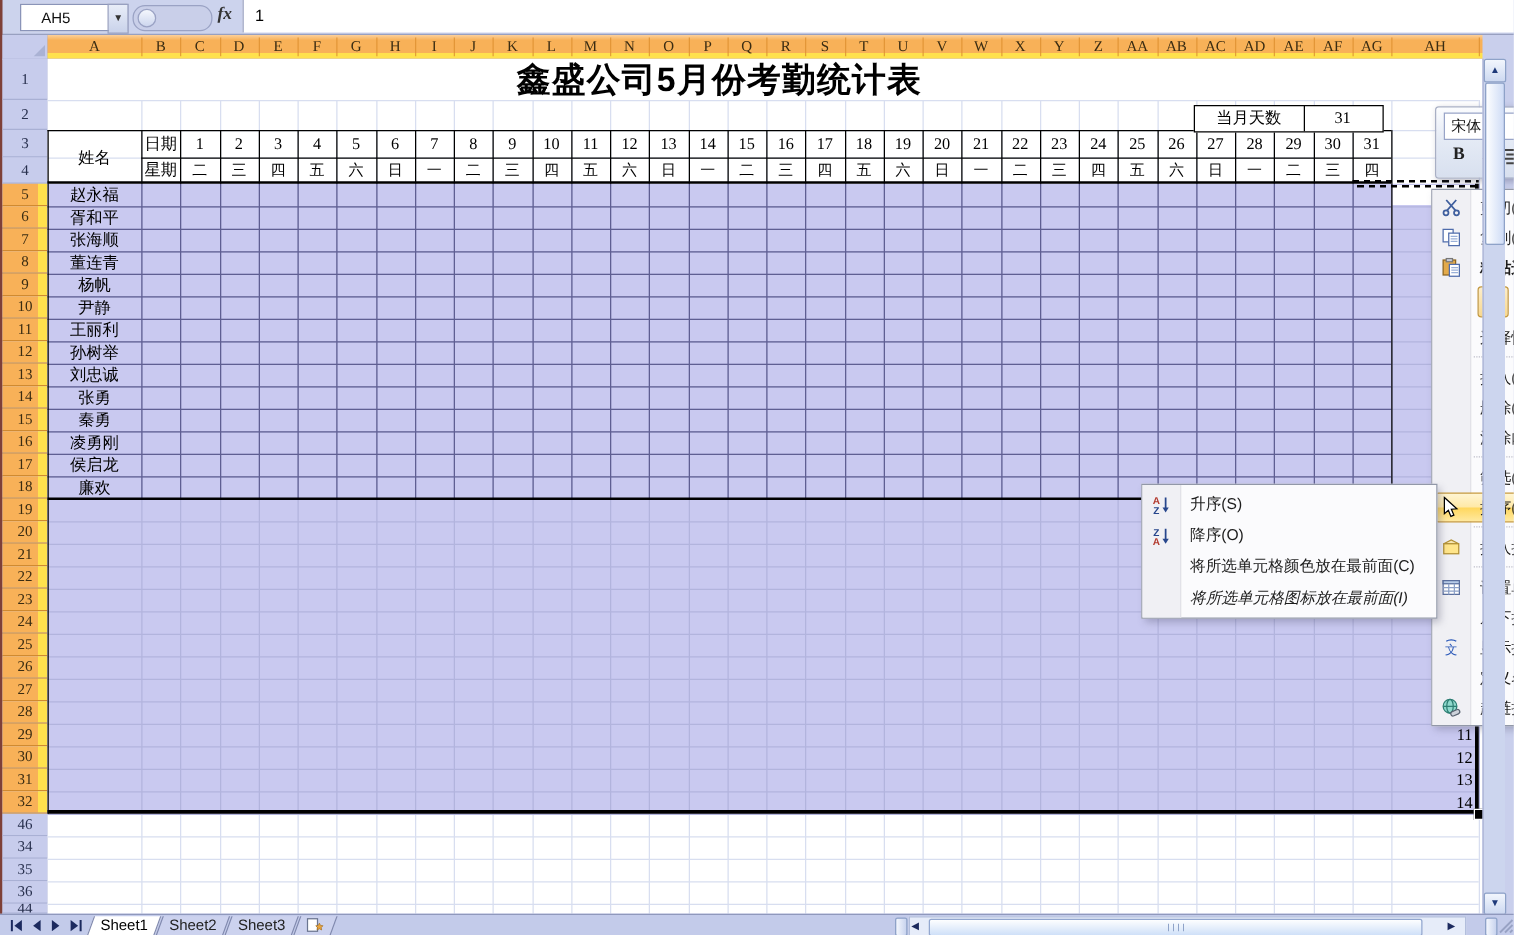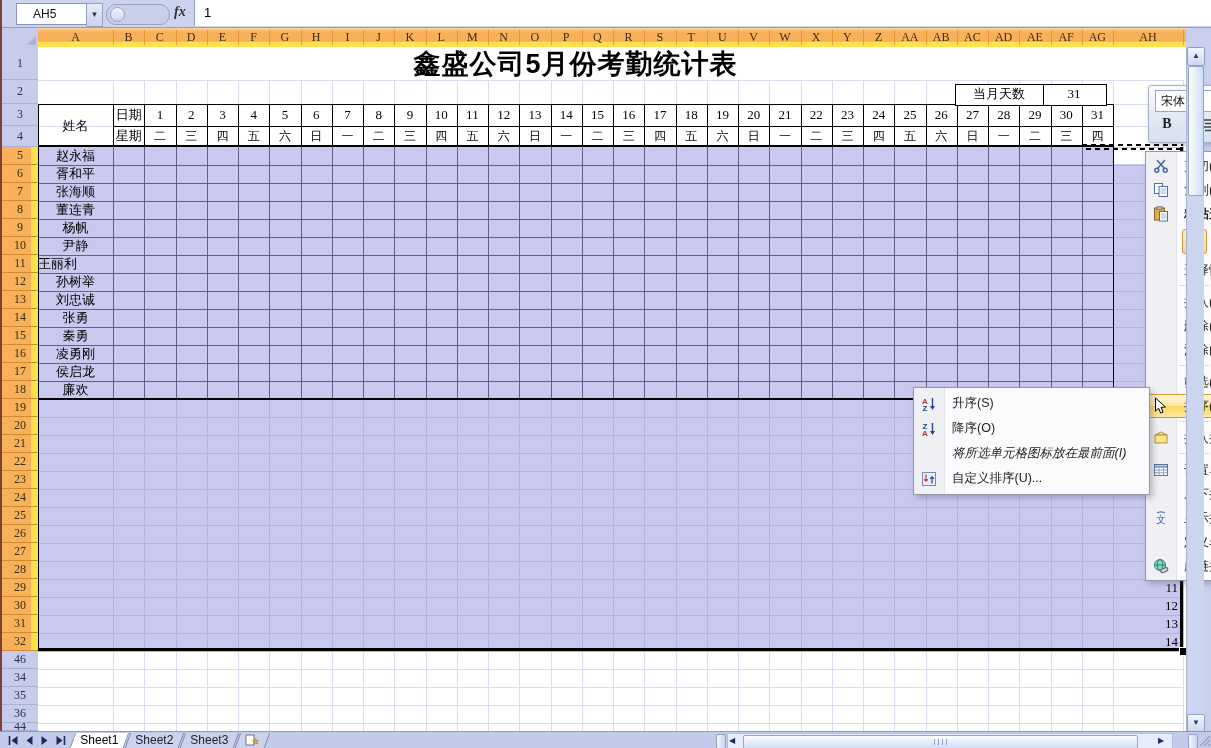--- a/index.html
+++ b/index.html
@@ -442,21 +442,21 @@
       <div style="position: absolute; left: 1050.5px; top: 104px; width: 31.25px; height: 22px; text-align: center; line-height: 22px; font-size: 13px; color: rgb(0, 0, 0); font-family: &quot;Liberation Serif&quot;, serif;">30</div>
       <div style="position: absolute; left: 1050.5px; top: 126px; width: 31.25px; height: 21px; text-align: center; line-height: 20px; font-size: 12px; color: rgb(0, 0, 0);">三</div>
       <div style="position: absolute; left: 1081.75px; top: 104px; width: 31.25px; height: 22px; text-align: center; line-height: 22px; font-size: 13px; color: rgb(0, 0, 0); font-family: &quot;Liberation Serif&quot;, serif;">31</div>
       <div style="position: absolute; left: 1081.75px; top: 126px; width: 31.25px; height: 21px; text-align: center; line-height: 20px; font-size: 12px; color: rgb(0, 0, 0);">四</div>
       <div style="position: absolute; left: 38px; top: 147px; width: 75px; height: 18px; text-align: center; line-height: 18px; font-size: 13px; color: rgb(0, 0, 0);">赵永福</div>
       <div style="position: absolute; left: 38px; top: 165px; width: 75px; height: 18px; text-align: center; line-height: 18px; font-size: 13px; color: rgb(0, 0, 0);">胥和平</div>
       <div style="position: absolute; left: 38px; top: 183px; width: 75px; height: 18px; text-align: center; line-height: 18px; font-size: 13px; color: rgb(0, 0, 0);">张海顺</div>
       <div style="position: absolute; left: 38px; top: 201px; width: 75px; height: 18px; text-align: center; line-height: 18px; font-size: 13px; color: rgb(0, 0, 0);">董连青</div>
       <div style="position: absolute; left: 38px; top: 219px; width: 75px; height: 18px; text-align: center; line-height: 18px; font-size: 13px; color: rgb(0, 0, 0);">杨帆</div>
       <div style="position: absolute; left: 38px; top: 237px; width: 75px; height: 18px; text-align: center; line-height: 18px; font-size: 13px; color: rgb(0, 0, 0);">尹静</div>
-      <div style="position: absolute; left: 38px; top: 255px; width: 75px; height: 18px; text-align: left; line-height: 18px; font-size: 13px; color: rgb(0, 0, 0);">王丽利</div>
+      <div style="position: absolute; left: 38px; top: 255px; width: 75px; height: 18px; text-align: center; line-height: 18px; font-size: 13px; color: rgb(0, 0, 0);">王丽利</div>
       <div style="position: absolute; left: 38px; top: 273px; width: 75px; height: 18px; text-align: center; line-height: 18px; font-size: 13px; color: rgb(0, 0, 0);">孙树举</div>
       <div style="position: absolute; left: 38px; top: 291px; width: 75px; height: 18px; text-align: center; line-height: 18px; font-size: 13px; color: rgb(0, 0, 0);">刘忠诚</div>
       <div style="position: absolute; left: 38px; top: 309px; width: 75px; height: 18px; text-align: center; line-height: 18px; font-size: 13px; color: rgb(0, 0, 0);">张勇</div>
       <div style="position: absolute; left: 38px; top: 327px; width: 75px; height: 18px; text-align: center; line-height: 18px; font-size: 13px; color: rgb(0, 0, 0);">秦勇</div>
       <div style="position: absolute; left: 38px; top: 345px; width: 75px; height: 18px; text-align: center; line-height: 18px; font-size: 13px; color: rgb(0, 0, 0);">凌勇刚</div>
       <div style="position: absolute; left: 38px; top: 363px; width: 75px; height: 18px; text-align: center; line-height: 18px; font-size: 13px; color: rgb(0, 0, 0);">侯启龙</div>
       <div style="position: absolute; left: 38px; top: 381px; width: 75px; height: 18px; text-align: center; line-height: 18px; font-size: 13px; color: rgb(0, 0, 0);">廉欢</div>
       <div style="position: absolute; left: 1113px; top: 579px; width: 65px; height: 18px; text-align: right; line-height: 18px; font-size: 13px; color: rgb(0, 0, 0); font-family: &quot;Liberation Serif&quot;, serif;">11</div>
       <div style="position: absolute; left: 1113px; top: 597px; width: 65px; height: 18px; text-align: right; line-height: 18px; font-size: 13px; color: rgb(0, 0, 0); font-family: &quot;Liberation Serif&quot;, serif;">12</div>
       <div style="position: absolute; left: 1113px; top: 615px; width: 65px; height: 18px; text-align: right; line-height: 18px; font-size: 13px; color: rgb(0, 0, 0); font-family: &quot;Liberation Serif&quot;, serif;">13</div>
@@ -649,29 +649,24 @@
         <div class="mi" style="height: 25px;">
           <span class="ic" style="top: 4.5px;"><svg width="16" height="16" viewBox="0 0 16 16">
               <text x="4" y="7.5" font-size="8" font-weight="bold" fill="#27468c" text-anchor="middle">Z</text>
               <text x="4" y="15" font-size="8" font-weight="bold" fill="#b33a2e" text-anchor="middle">A</text>
               <path d="M11.5 2v9" stroke="#27468c" stroke-width="1.4"></path>
               <path d="M9 10l2.5 4 2.5-4z" fill="#27468c"></path>
             </svg></span>
           <span class="lbl" style="line-height: 25px;">降序(O)</span>
         </div>
         <div class="mi" style="height: 25px;">
+          <span class="lbl" style="line-height: 25px;">将所选单元格颜色放在最前面(C)</span>
+        </div>
+        <div class="mi" style="height: 25px;">
           <span class="lbl" style="line-height: 25px; font-style: italic;">将所选单元格图标放在最前面(I)</span>
-        </div>
-        <div class="mi" style="height: 25px;">
-          <span class="ic" style="top: 4.5px;"><svg width="16" height="16" viewBox="0 0 16 16">
-              <rect x="1.5" y="1.5" width="13" height="13" fill="#e8eefb" stroke="#7a8ab0"></rect>
-              <path d="M5 3.5v7M5 10.5L3.2 8.2M5 10.5l1.8-2.3" fill="none" stroke="#b33a2e" stroke-width="1.2"></path>
-              <path d="M11 12.5v-7M11 5.5L9.2 7.8M11 5.5l1.8 2.3" fill="none" stroke="#27468c" stroke-width="1.2"></path>
-            </svg></span>
-          <span class="lbl" style="line-height: 25px;">自定义排序(U)...</span>
         </div>
       </div>
     </div>
 
   <div class="abs" style="left:1154px;top:397px;z-index:90;">
     <svg width="14" height="19" viewBox="0 0 14 19">
         <path d="M1.5 1v13l3.2-2.7 2 4.8 2.4-1-2-4.7 4.4-.4z" fill="#fff" stroke="#000"></path>
       </svg>
   </div>
 </div>

